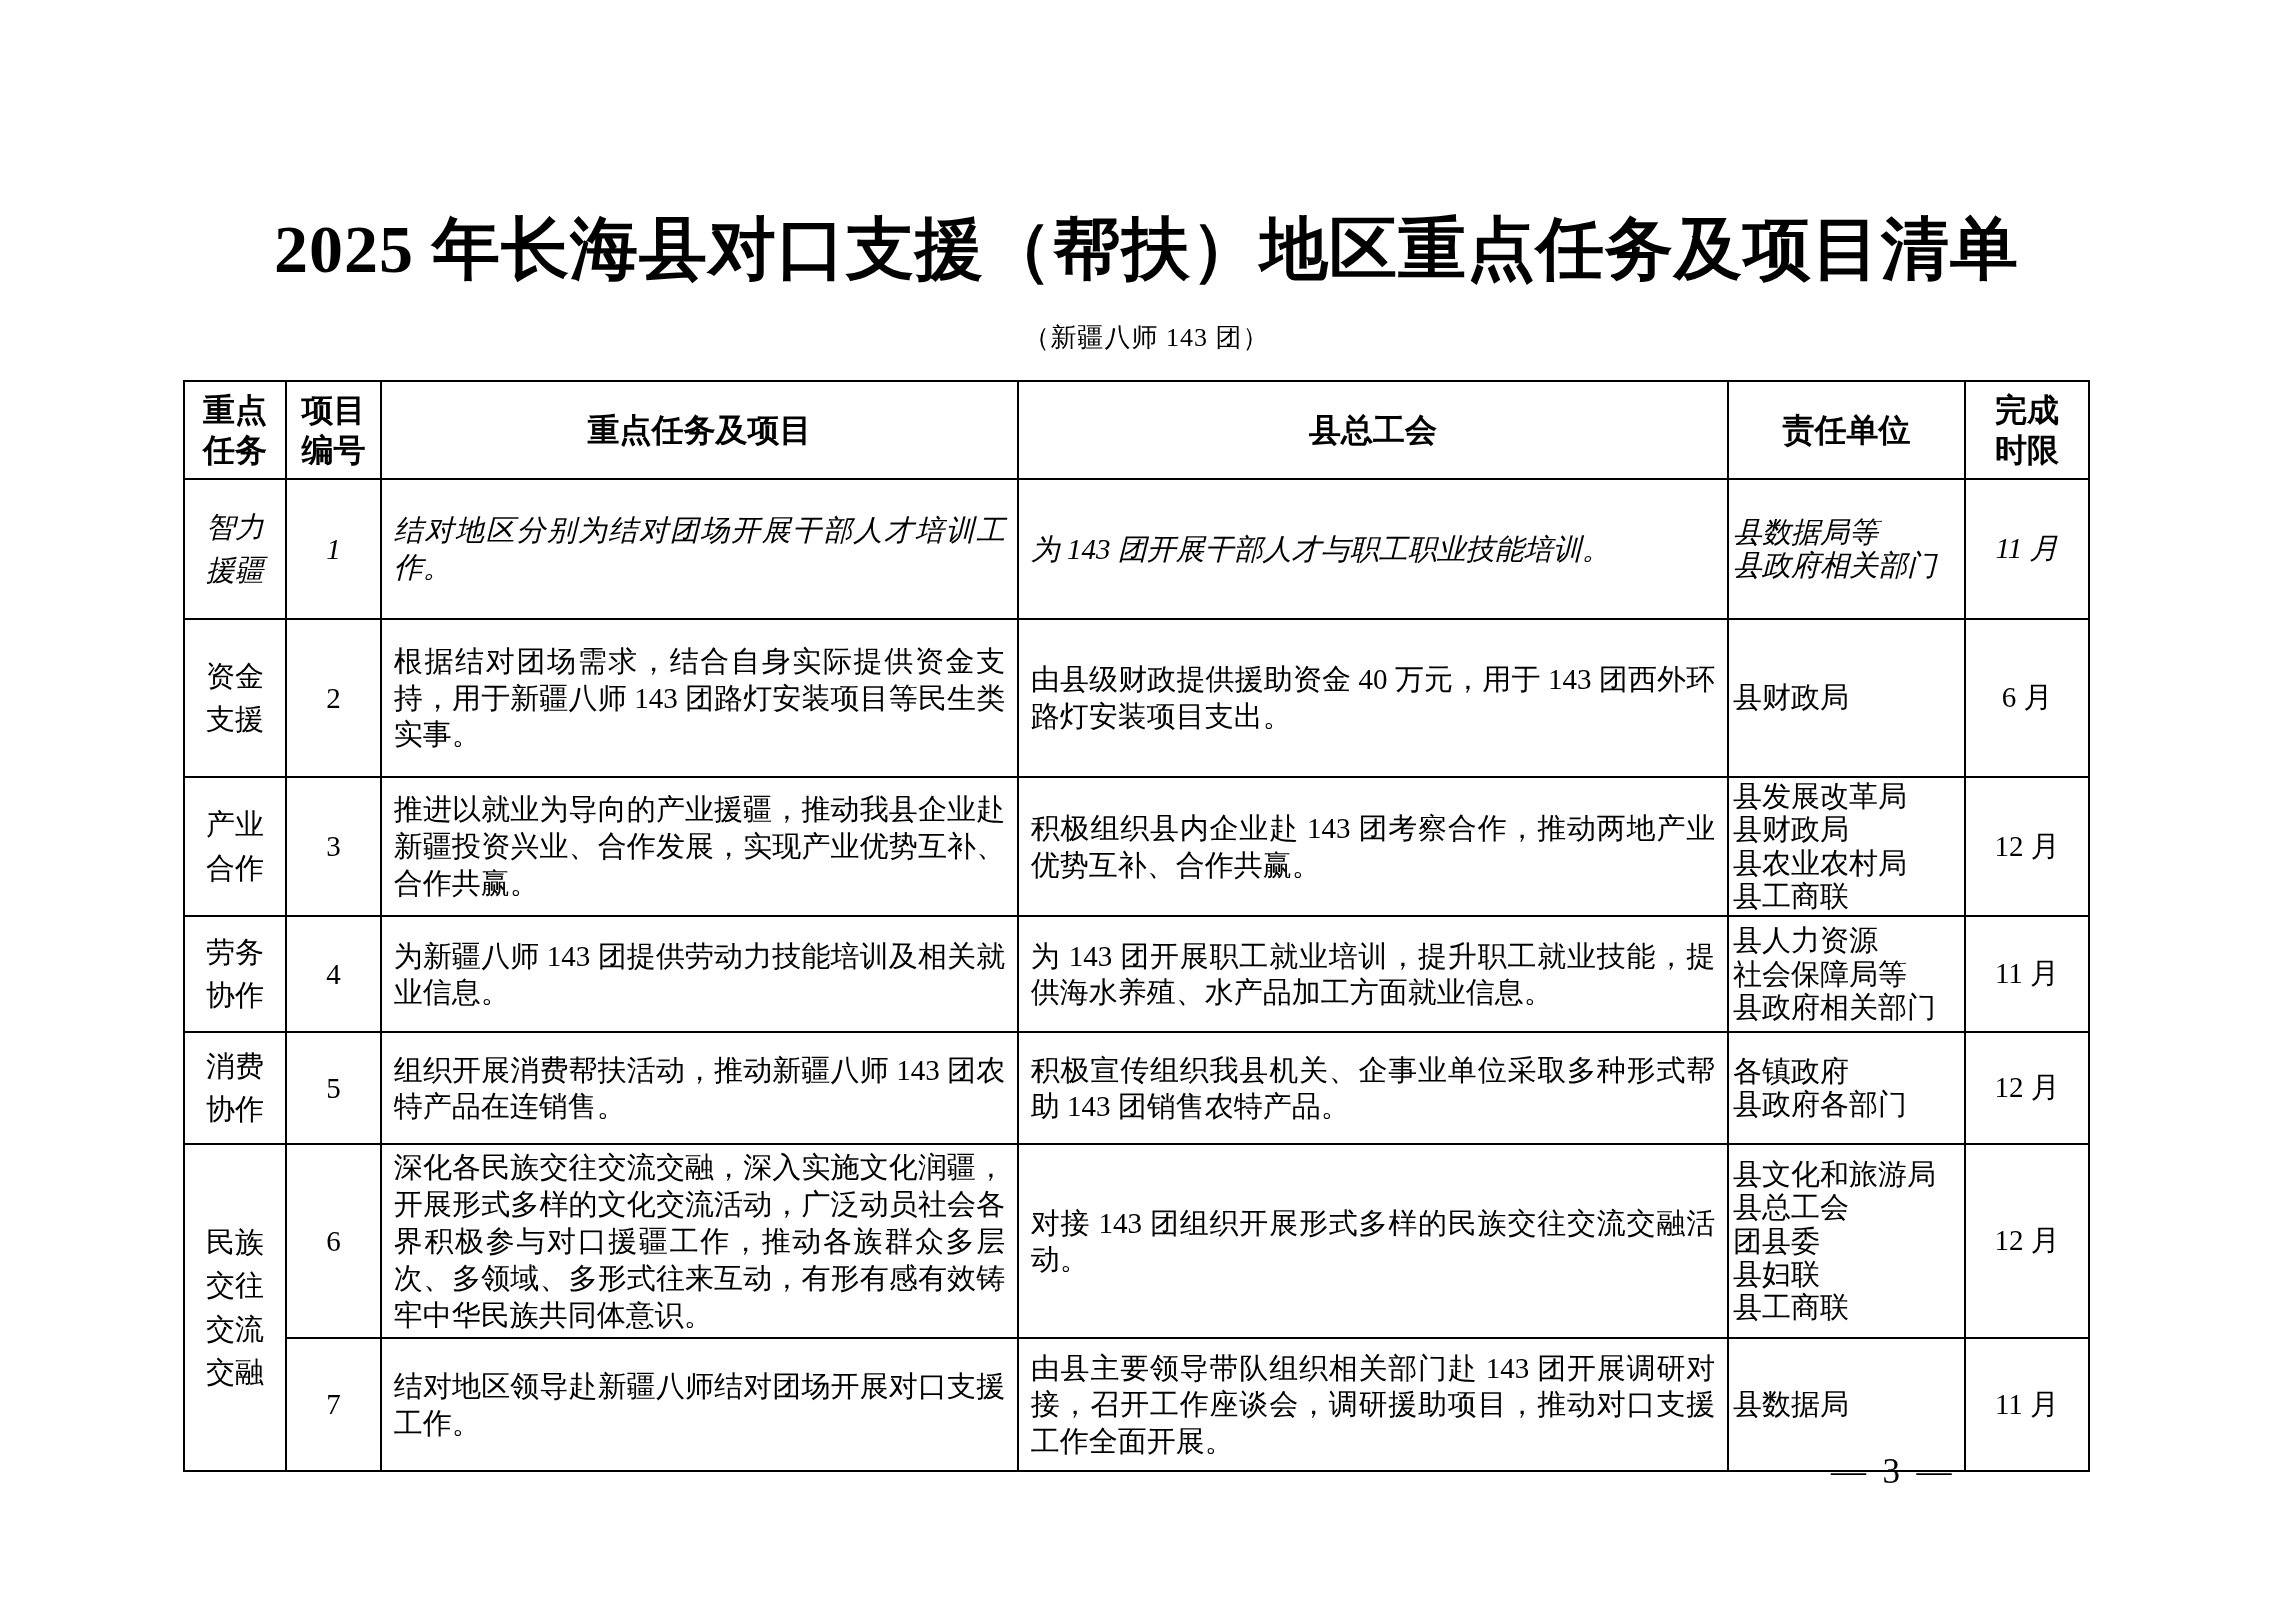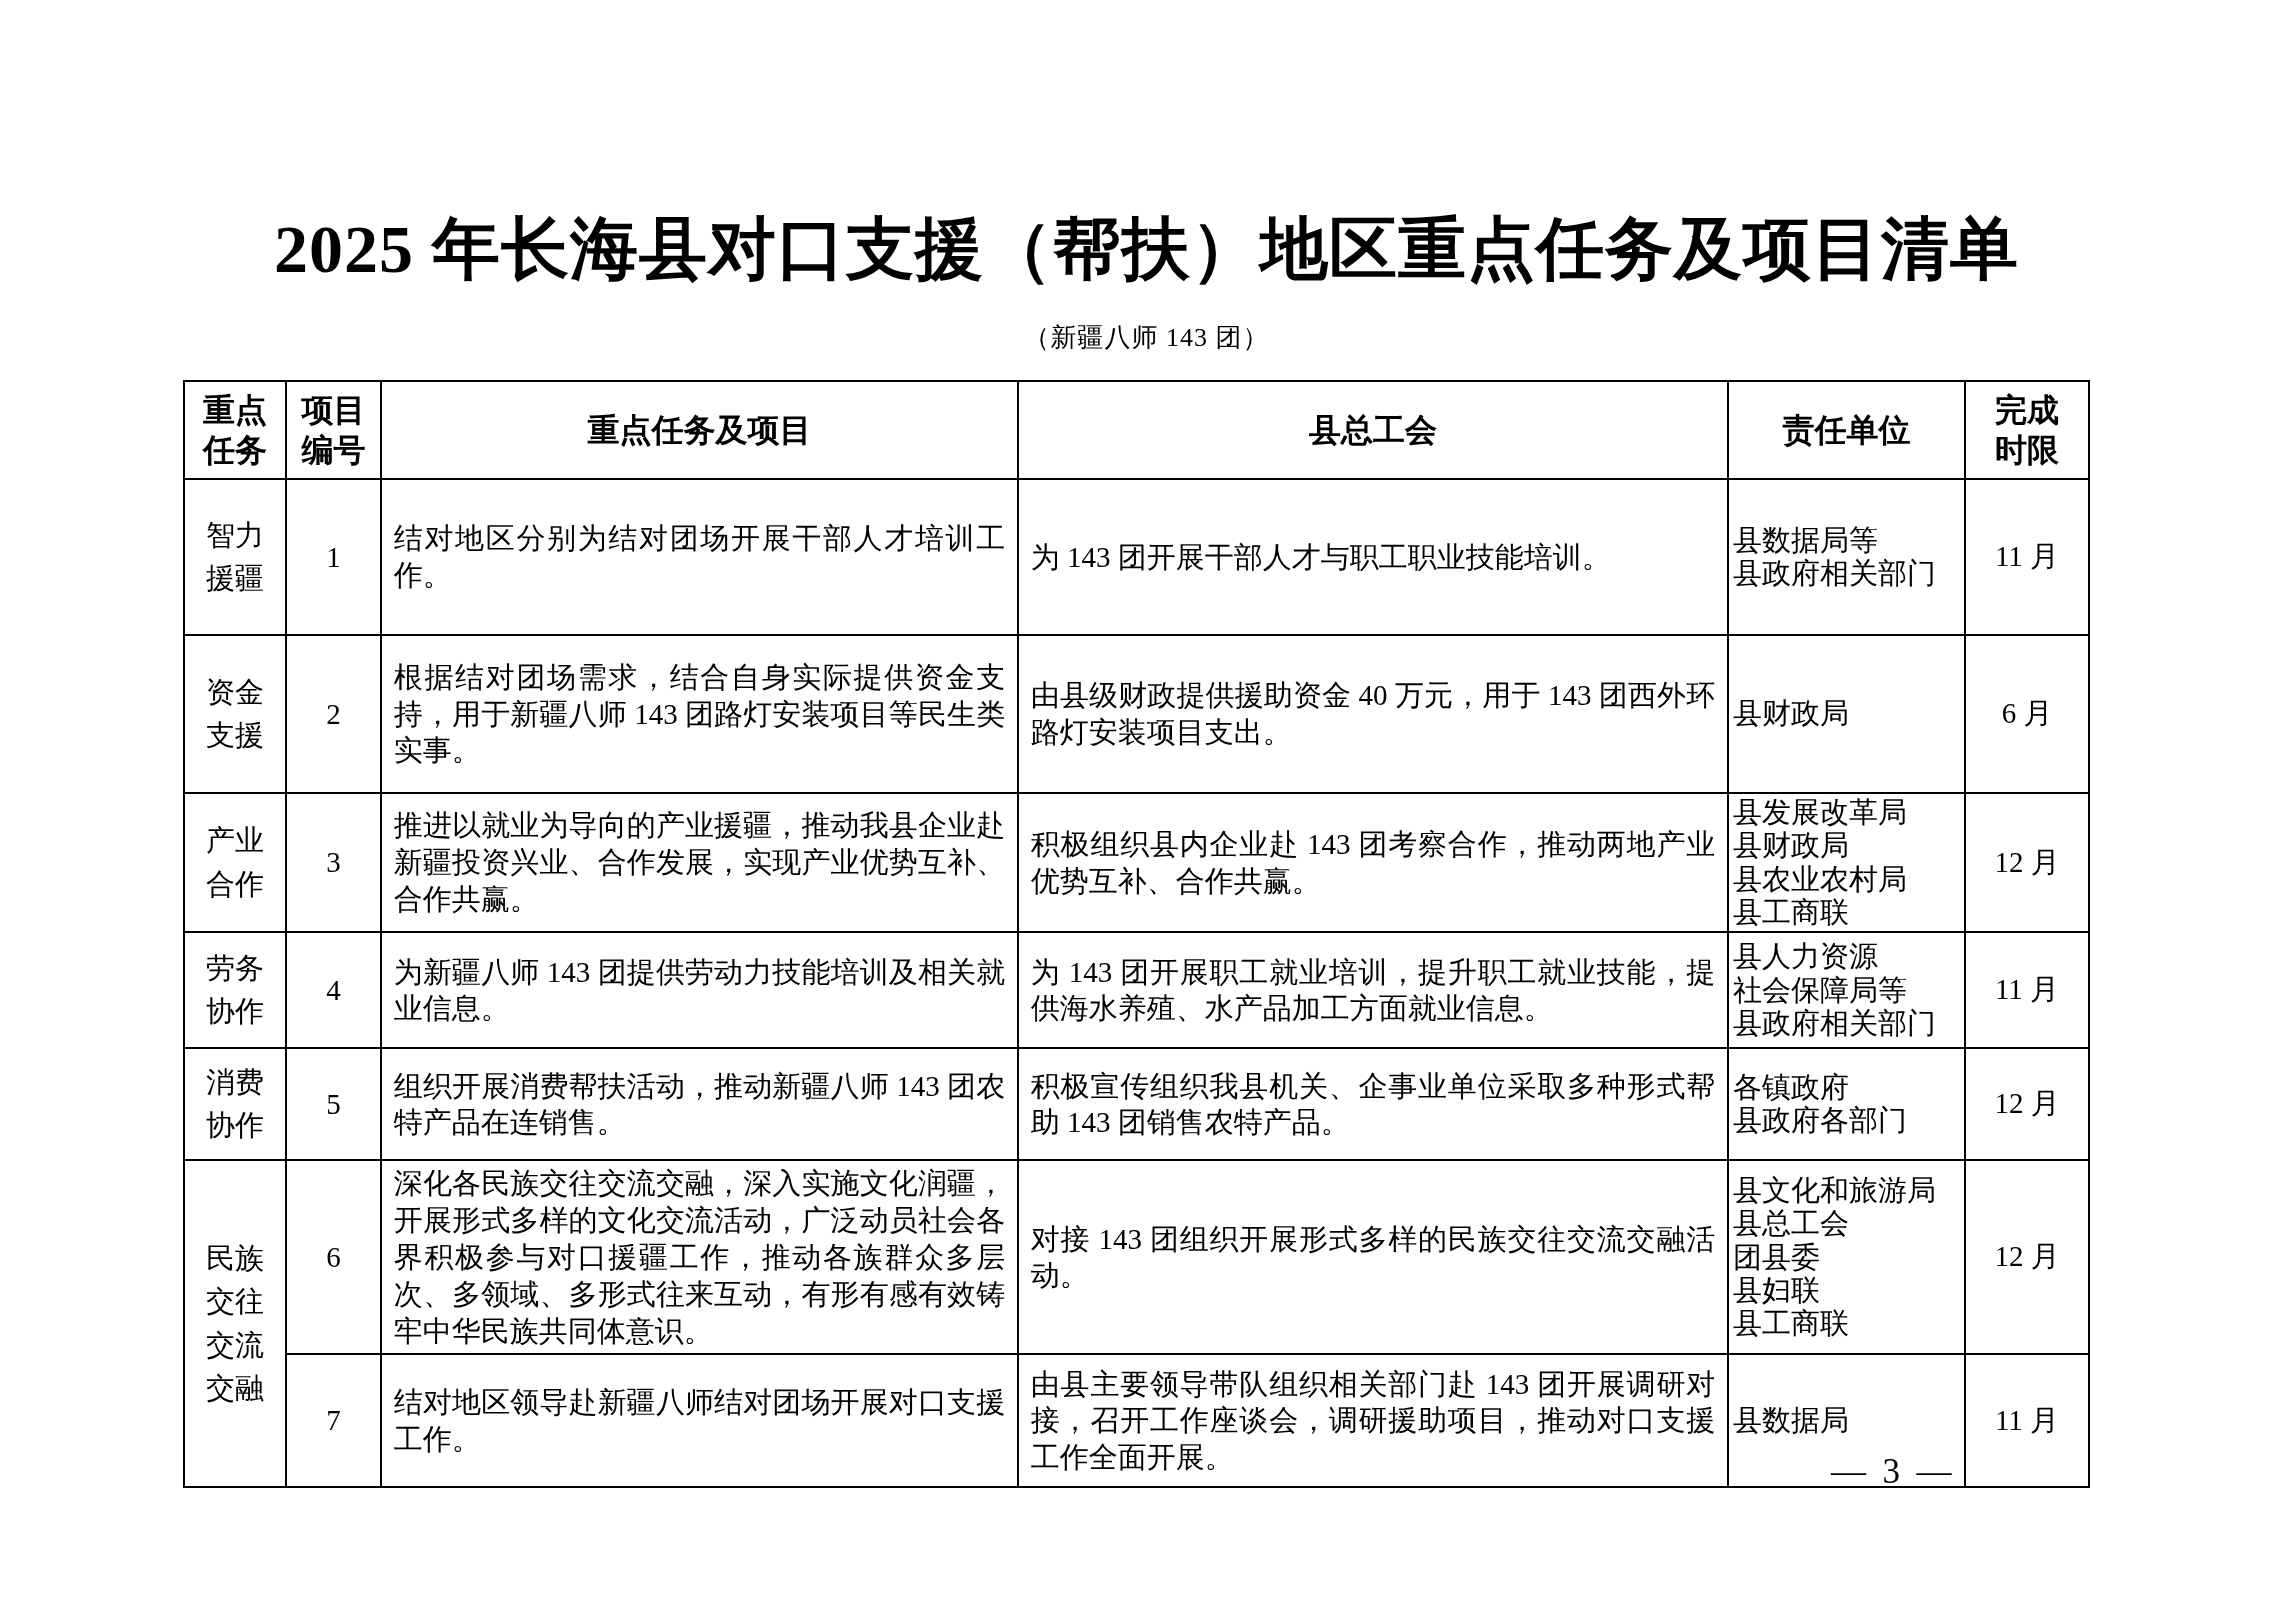--- a/index.html
+++ b/index.html
@@ -67,21 +67,21 @@
     line-height: 1.27;
   }
   .cell-unit {
     text-align: left;
     white-space: pre-line;
     line-height: 1.15;
     padding: 2px 3.9px;
   }
   .cell-deadline { text-align: center; white-space: nowrap; }
   .h-hdr { height: 98px; }
-  .h-r1 { height: 156px; }
+  .h-r1 { height: 140px; font-style: italic; }
   .h-r2 { height: 158px; }
   .h-r3 { height: 130px; }
   .h-r4 { height: 116px; }
   .h-r5 { height: 112px; }
   .h-r6 { height: 181px; }
   .h-r7 { height: 133px; }
   .page-number {
     position: absolute;
     top: 1452px;
     left: 1831px;

